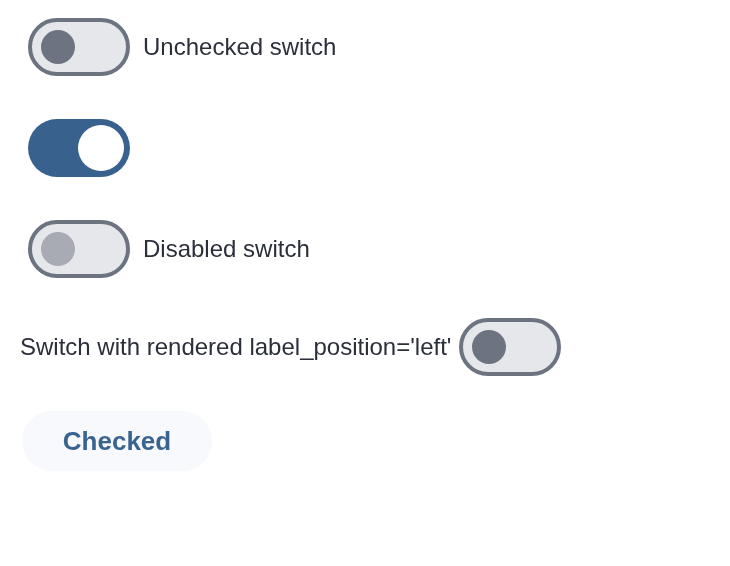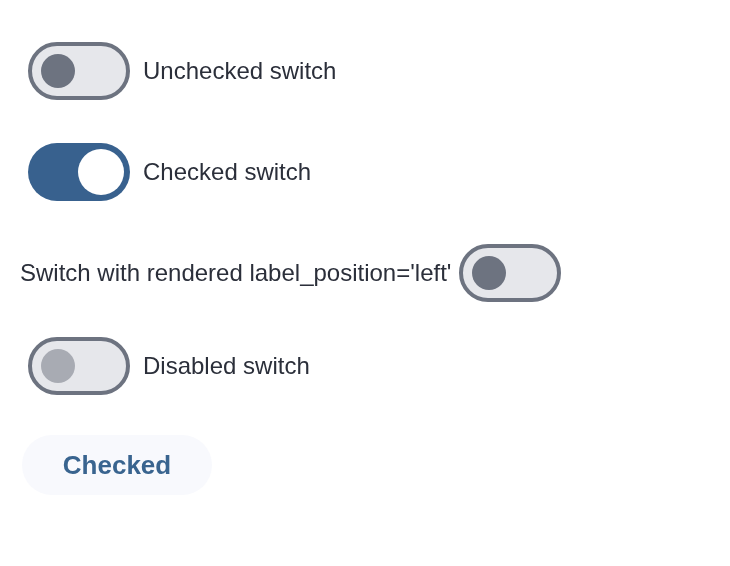--- a/index.html
+++ b/index.html
@@ -14,21 +14,21 @@
     --button-text:#39648f;
     --page-bg:#ffffff;
   }
   html,body{margin:0;padding:0;}
   body{
     width:730px;height:566px;
     background:var(--page-bg);
     font-family:"Liberation Sans", sans-serif;
     overflow:hidden;
   }
-  .form{padding-top:42px;}
+  .form{padding-top:18px;}
   .row{
     display:flex;align-items:center;
     height:58px;
   }
   .row.r1{margin-left:28px;margin-bottom:43px;}
   .row.r2{margin-left:28px;margin-bottom:43px;}
   .row.r3{margin-left:28px;margin-bottom:40px;}
   .row.r4{margin-left:20px;margin-bottom:35px;}
   .switch{
     position:relative;
@@ -91,32 +91,31 @@
     <span class="switch off" role="switch" aria-checked="false">
       <span class="knob"></span>
     </span>
     <span class="label">Unchecked switch</span>
   </div>
 
   <div class="row r2">
     <span class="switch on" role="switch" aria-checked="true">
       <span class="knob"></span>
     </span>
-    <span class="label">Checked switch</span>
+  </div>
+
+  <div class="row r3">
+    <span class="switch off disabled" role="switch" aria-checked="false" aria-disabled="true">
+      <span class="knob"></span>
+    </span>
+    <span class="label">Disabled switch</span>
   </div>
 
   <div class="row r4">
     <span class="label">Switch with rendered label_position='left'</span>
     <span class="switch off" role="switch" aria-checked="false">
       <span class="knob"></span>
     </span>
   </div>
 
-  <div class="row r3">
-    <span class="switch off disabled" role="switch" aria-checked="false" aria-disabled="true">
-      <span class="knob"></span>
-    </span>
-    <span class="label">Disabled switch</span>
-  </div>
-
   <button class="submit-btn" type="submit">Checked</button>
 
 </div>
 
 </body></html>

